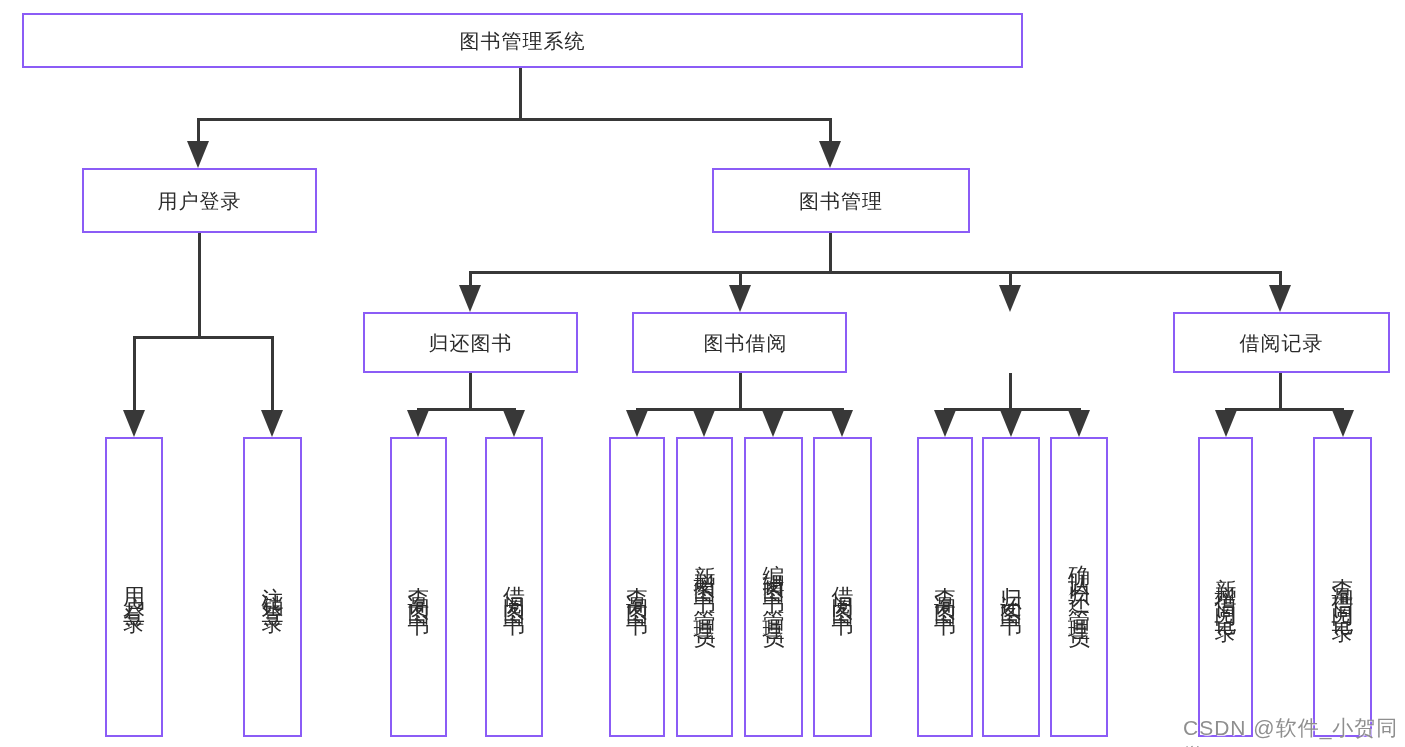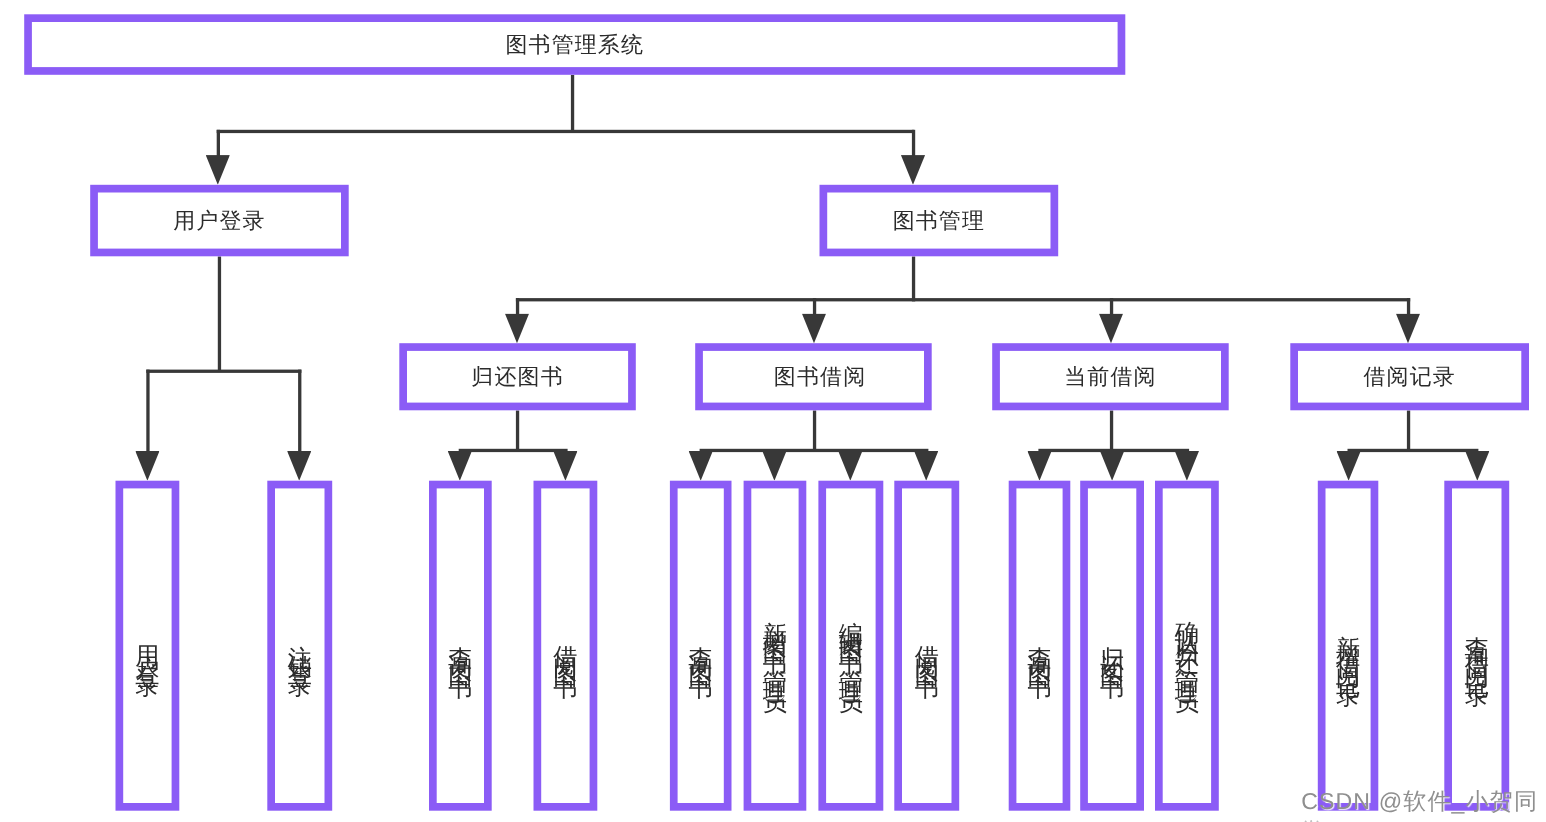--- a/index.html
+++ b/index.html
@@ -1,21 +1,21 @@
 <!DOCTYPE html>
 <html><head>
 <meta charset="utf-8">
 <style>
   html,body{margin:0;padding:0;background:#fff;}
   #canvas{
     position:relative;width:1405px;height:747px;background:#ffffff;overflow:hidden;
     font-family:"Liberation Sans","DejaVu Sans",sans-serif;color:#2b2b2b;
   }
   .node{
-    position:absolute;box-sizing:border-box;background:#fff;border:7px solid #8b5cf6;
+    position:absolute;box-sizing:border-box;background:#fff;border:2px solid #8b5cf6;
     display:flex;align-items:center;justify-content:center;line-height:1;
     font-size:20px;letter-spacing:1px;z-index:2;
   }
   .node span{display:block;}
   .node.vert{font-size:22px;}
   .node.vert span{
     writing-mode:vertical-rl;text-orientation:mixed;letter-spacing:9px;
   }
   .hl{position:absolute;height:3px;background:#383838;z-index:1;}
   .vl{position:absolute;width:3px;background:#383838;z-index:1;}
@@ -41,21 +41,21 @@
   <div class="vl" style="left:519px;top:68px;height:51px;"></div>
   <div class="hl" style="left:197px;top:118px;width:634px;"></div>
   <div class="vl" style="left:197px;top:118px;height:25px;"></div>
   <div class="vl" style="left:829px;top:118px;height:25px;"></div>
   <div class="ah" style="left:187px;top:141px;"></div>
   <div class="ah" style="left:819px;top:141px;"></div>
 
   <div class="node" style="left:82px;top:168px;width:235px;height:65px;">
     <span>用户登录</span>
   </div>
-  <div class="node" style="left:712px;top:168px;width:217px;height:65px;margin-left:33px;">
+  <div class="node" style="left:712px;top:168px;width:258px;height:65px;">
     <span>图书管理</span>
   </div>
 
   <div class="vl" style="left:198px;top:233px;height:105px;"></div>
   <div class="hl" style="left:133px;top:336px;width:141px;"></div>
   <div class="vl" style="left:133px;top:336px;height:76px;"></div>
   <div class="vl" style="left:271px;top:336px;height:76px;"></div>
   <div class="ah" style="left:123px;top:410px;"></div>
   <div class="ah" style="left:261px;top:410px;"></div>
 
@@ -68,23 +68,20 @@
   <div class="ah" style="left:459px;top:285px;"></div>
   <div class="ah" style="left:729px;top:285px;"></div>
   <div class="ah" style="left:999px;top:285px;"></div>
   <div class="ah" style="left:1269px;top:285px;"></div>
 
   <div class="node" style="left:363px;top:312px;width:215px;height:61px;">
     <span>归还图书</span>
   </div>
   <div class="node" style="left:632px;top:312px;width:215px;height:61px;padding-left:12px;">
     <span>图书借阅</span>
-  </div>
-  <div class="node" style="left:902px;top:312px;width:215px;height:61px;">
-    <span>当前借阅</span>
   </div>
   <div class="node" style="left:1173px;top:312px;width:217px;height:61px;">
     <span>借阅记录</span>
   </div>
 
   <div class="vl" style="left:469px;top:373px;height:37px;"></div>
   <div class="hl" style="left:417px;top:408px;width:99px;"></div>
   <div class="ah" style="left:407px;top:410px;"></div>
   <div class="ah" style="left:503px;top:410px;"></div>
 

